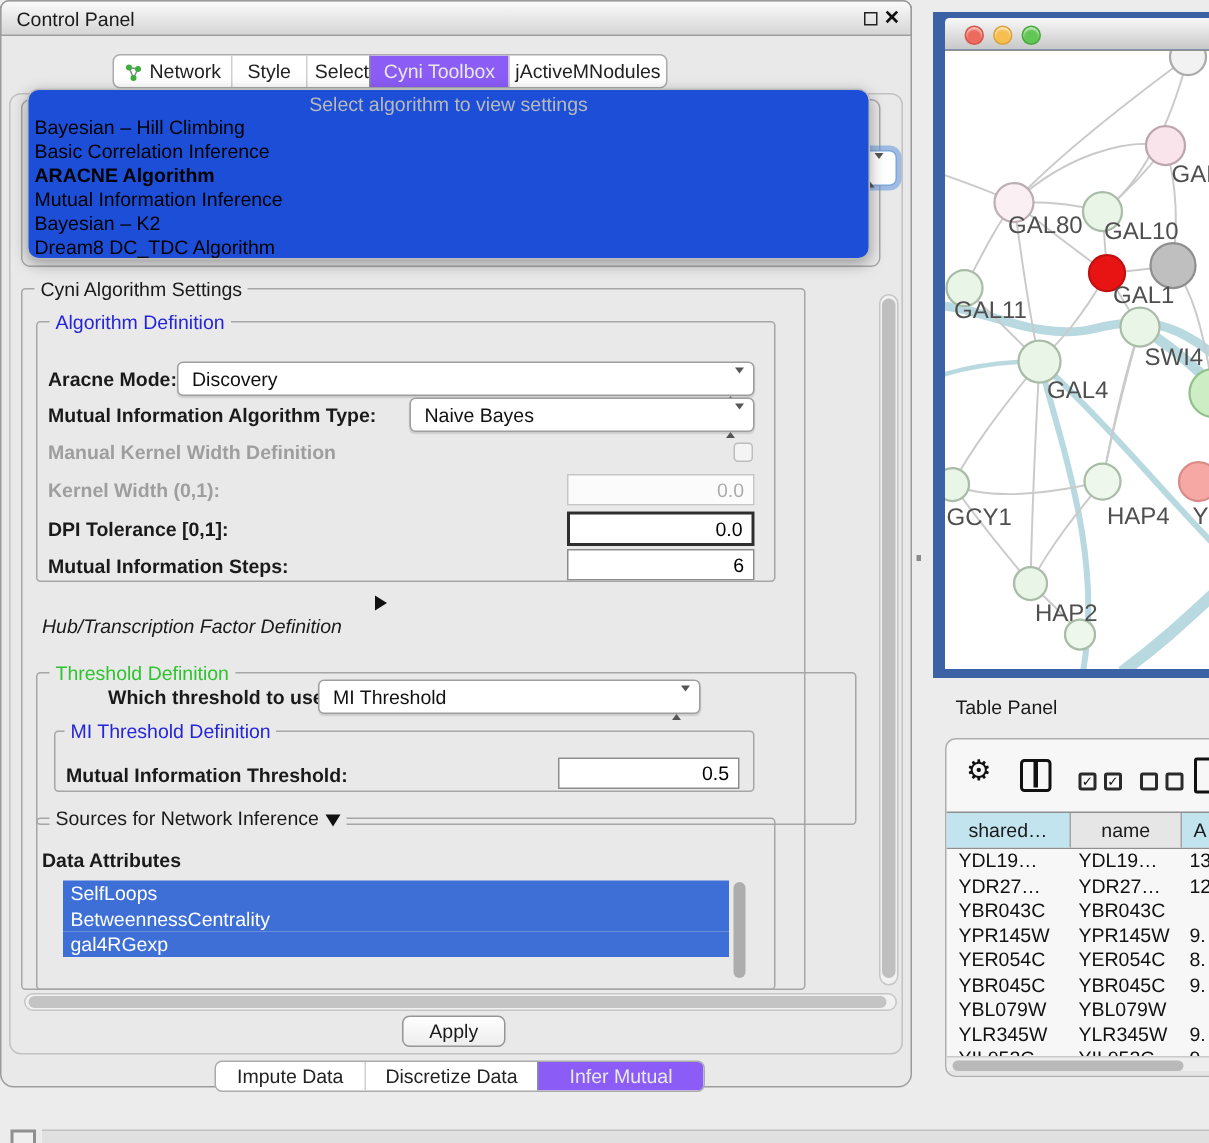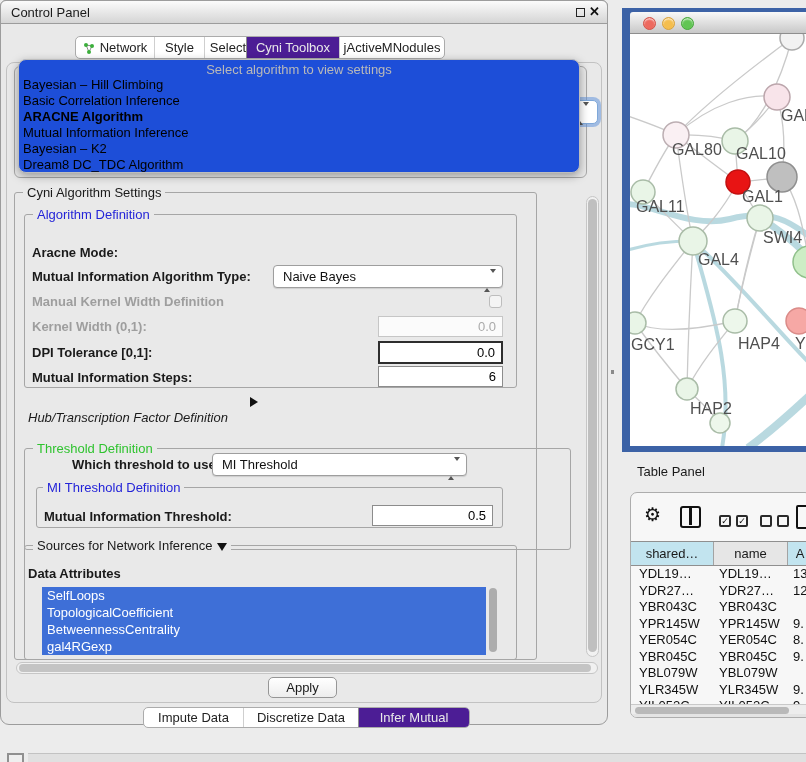--- a/index.html
+++ b/index.html
@@ -19,21 +19,21 @@
   .close-x { position:absolute; right:7px; top:3px; font-size:13px; font-weight:bold; color:#111; }
 
   .cp-inner { left:6px; top:62px; width:596px; height:641px; background:#E9E9E9;
               border:1px solid #C2C2C2; border-radius:8px; }
 
   
   .tabbar { display:flex; background:#FFF; border:1px solid #ABABAB; border-radius:5px; overflow:hidden; }
   .tabbar .tab { display:flex; align-items:center; justify-content:center; height:100%;
                  border-left:1px solid #CFCFCF; color:#222; cursor:default; }
   .tabbar .tab:first-child { border-left:none; }
-  .tabbar .tab.selected { background:#4c1d95; color:#E9E9E9; border-left-color:#8E8E8E;justify-content:center; }
+  .tabbar .tab.selected { background:#8b5cf6; color:#E9E9E9; border-left-color:#8E8E8E;justify-content:center; }
   #cp-tabs { left:75px; top:36px; height:23px; }
   #cp-bottom-tabs { left:143px; top:707px; height:21px; }
   .net-glyph { margin-right:5px; }
 
   
   .grp { position:absolute; border:1px solid #A6A6A6; border-radius:3px; }
   .legend { position:absolute; top:-8px; background:#E9E9E9; padding:0 4px; font-size:13px; white-space:nowrap; }
   .leg-blue { color:#2424D8; }
   .leg-green { color:#2FC32F; }
 
@@ -175,20 +175,24 @@
   </div>
 
   <div class="abs grp" style="left:24px; top:214px; width:493px; height:174px;">
     <span class="legend leg-blue" style="left:8px;">Algorithm Definition</span>
   </div>
 
   <div class="abs grp" style="left:14px; top:192px; width:523px; height:468px;">
     <span class="legend" style="left:8px;">Cyni Algorithm Settings</span>
   </div>
   <span class="lbl" style="left:32px; top:245px;">Aracne Mode:</span>
+  <div class="combo" style="left:118px; top:241px; width:385px;">
+    <span>Discovery</span>
+    <span class="arrows"><span class="arr-up"></span><span class="arr-dn"></span></span>
+  </div>
   <span class="lbl" style="left:32px; top:269px;">Mutual Information Algorithm Type:</span>
   <div class="combo" style="left:273px; top:265px; width:230px;">
     <span>Naive Bayes</span>
     <span class="arrows"><span class="arr-up"></span><span class="arr-dn"></span></span>
   </div>
   <span class="lbl lbl-dis" style="left:32px; top:294px;">Manual Kernel Width Definition</span>
   <span class="cb" style="left:489px; top:295px;"></span>
   <span class="lbl lbl-dis" style="left:32px; top:319px;">Kernel Width (0,1):</span>
   <div class="tf tf-dis" style="left:378px; top:316px; width:125px;">0.0</div>
   <span class="lbl" style="left:32px; top:345px;">DPI Tolerance [0,1]:</span>
@@ -212,21 +216,20 @@
   </div>
   <span class="lbl" style="left:44px; top:509px;">Mutual Information Threshold:</span>
   <div class="tf" style="left:372px; top:505px; width:121px;">0.5</div>
 
   <div class="abs grp" style="left:24px; top:545px; width:493px; height:115px;">
     <span class="legend" style="left:8px;"><span>Sources for Network Inference</span><span class="tri-down"></span></span>
   </div>
   <span class="lbl" style="left:28px; top:566px;">Data Attributes</span>
   <div class="abs" id="attr-list">
       <div class="attr-item">SelfLoops</div>
-      <div class="attr-item">TopologicalCoefficient</div>
       <div class="attr-item">BetweennessCentrality</div>
       <div class="attr-item">gal4RGexp</div>
     </div>
   <div class="abs list-pill"></div>
 
   <div class="abs vsb">
       <div class="vsb-thumb"></div>
     </div>
   <div class="abs hsb">
       <div class="hsb-thumb"></div>

